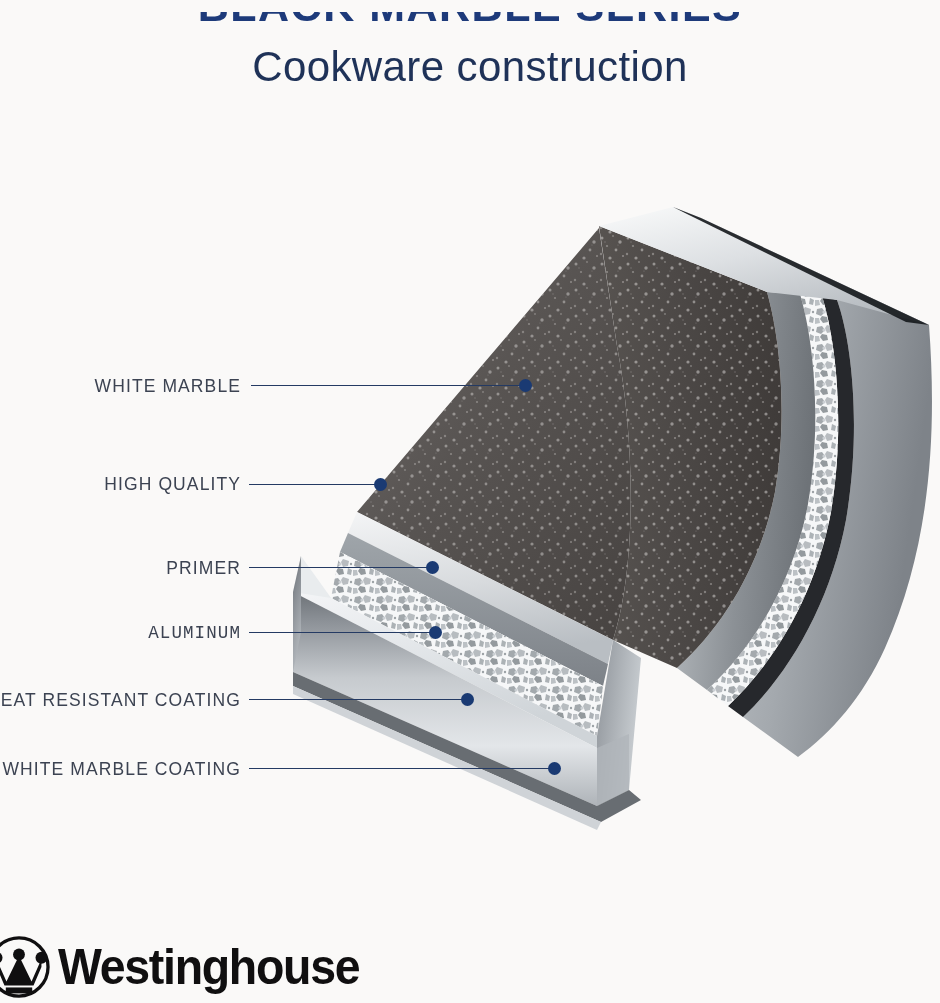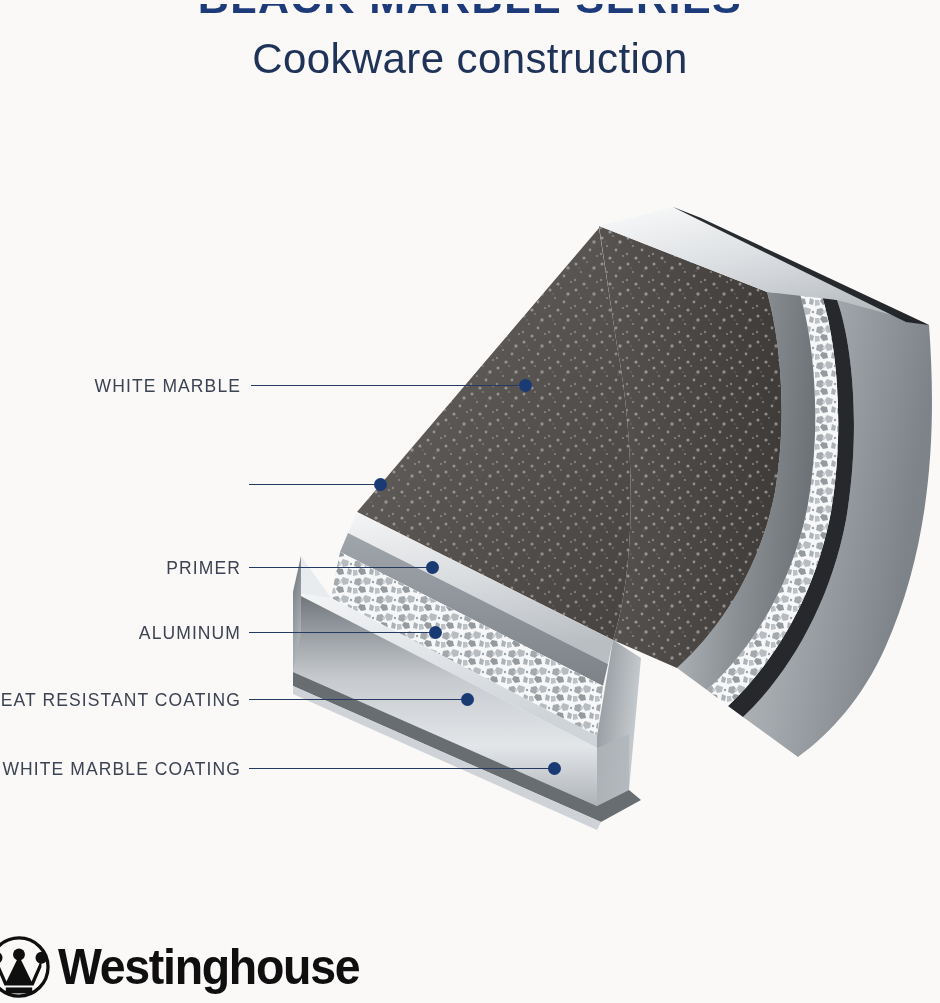--- a/index.html
+++ b/index.html
@@ -12,21 +12,21 @@
     height: 1003px;
     background: #faf9f8;
     font-family: "Liberation Sans", sans-serif;
     overflow: hidden;
     position: relative;
   }
 
   
   #header {
     position: absolute;
-    left: 0; top: 4px;
+    left: 0; top: 12px;
     width: 796px;
     height: 100px;
     overflow: hidden;
   }
   #title {
     position: absolute;
     left: 0;
     top: -30px;
     width: 940px;
     text-align: center;
@@ -285,31 +285,32 @@
     <path d="M292 686 L600 822 L596 830 L292 694 Z" fill="#cfd3d7"></path>
   </svg>
 
   <div class="callout-label l2" style="right:700px; top:374px;">
     <div>WHITE MARBLE</div>
   </div>
   <div class="leader-line" style="left:250px; top:385px; width:272px;"></div>
   <div class="leader-dot" style="left:518px; top:379px;"></div>
 
   <div class="callout-label l2" style="right:700px; top:472px;">
+    <div>HIGH QUALITY</div>
   </div>
   <div class="leader-line" style="left:248px; top:484px; width:128px;"></div>
   <div class="leader-dot" style="left:373px; top:478px;"></div>
 
   <div class="callout-label" style="right:700px; top:556px;">
     <div>PRIMER</div>
   </div>
   <div class="leader-line" style="left:248px; top:567px; width:180px;"></div>
   <div class="leader-dot" style="left:425px; top:561px;"></div>
 
-  <div class="callout-label" style="right:700px; top:621px;">
+  <div class="callout-label" style="right:700px; top:621px;font-family:Liberation Mono, monospace;">
     <div>ALUMINUM</div>
   </div>
   <div class="leader-line" style="left:248px; top:632px; width:183px;"></div>
   <div class="leader-dot" style="left:428px; top:626px;"></div>
 
   <div class="callout-label" style="right:700px; top:688px;">
     <div>HEAT RESISTANT COATING</div>
   </div>
   <div class="leader-line" style="left:248px; top:699px; width:215px;"></div>
   <div class="leader-dot" style="left:460px; top:693px;"></div>

